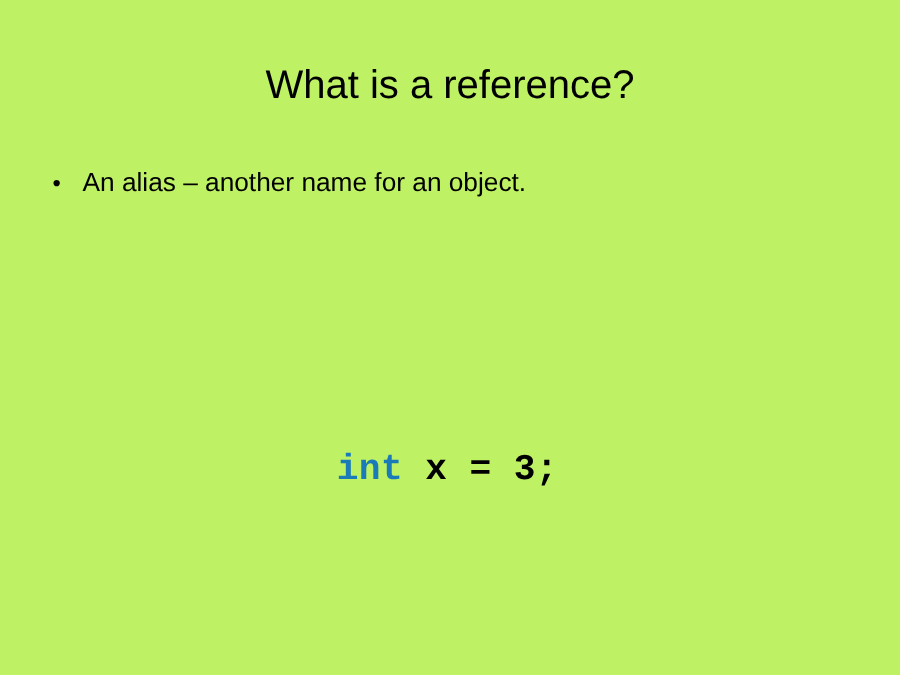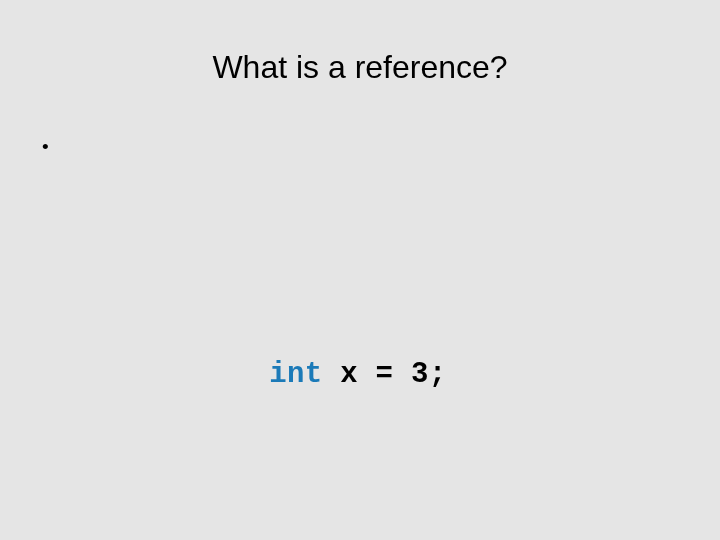--- a/index.html
+++ b/index.html
@@ -10,21 +10,21 @@
     width: 720px;
     height: 540px;
     background: #ffffff;
     font-family: "Liberation Sans", sans-serif;
     overflow: hidden;
     position: relative;
   }
   .slide {
     position: absolute;
     inset: 0;
-    background: #e5e5e5;
+    background: #bef264;
   }
 
   
   .slide-title {
     position: absolute;
     left: 0;
     top: 47px;
     width: 720px;
     text-align: center;
     font-family: "Liberation Sans", sans-serif;
@@ -92,20 +92,21 @@
 <body>
 
 <div class="slide">
 
   <div class="slide-title">What is a reference?</div>
 
   <div class="body-block">
 
     <div class="bullet-row">
       <span class="bullet-mark">•</span>
+      <span class="bullet-text">An alias – another name for an object.</span>
     </div>
 
     <div class="code-block">
 
       <div class="code-line">
         <span class="plain"> </span><span class="kw">int</span><span class="plain"> x = 3;</span><span class="cmt"></span>
       </div>
 
       <div class="code-line">
         <span class="plain"></span>

